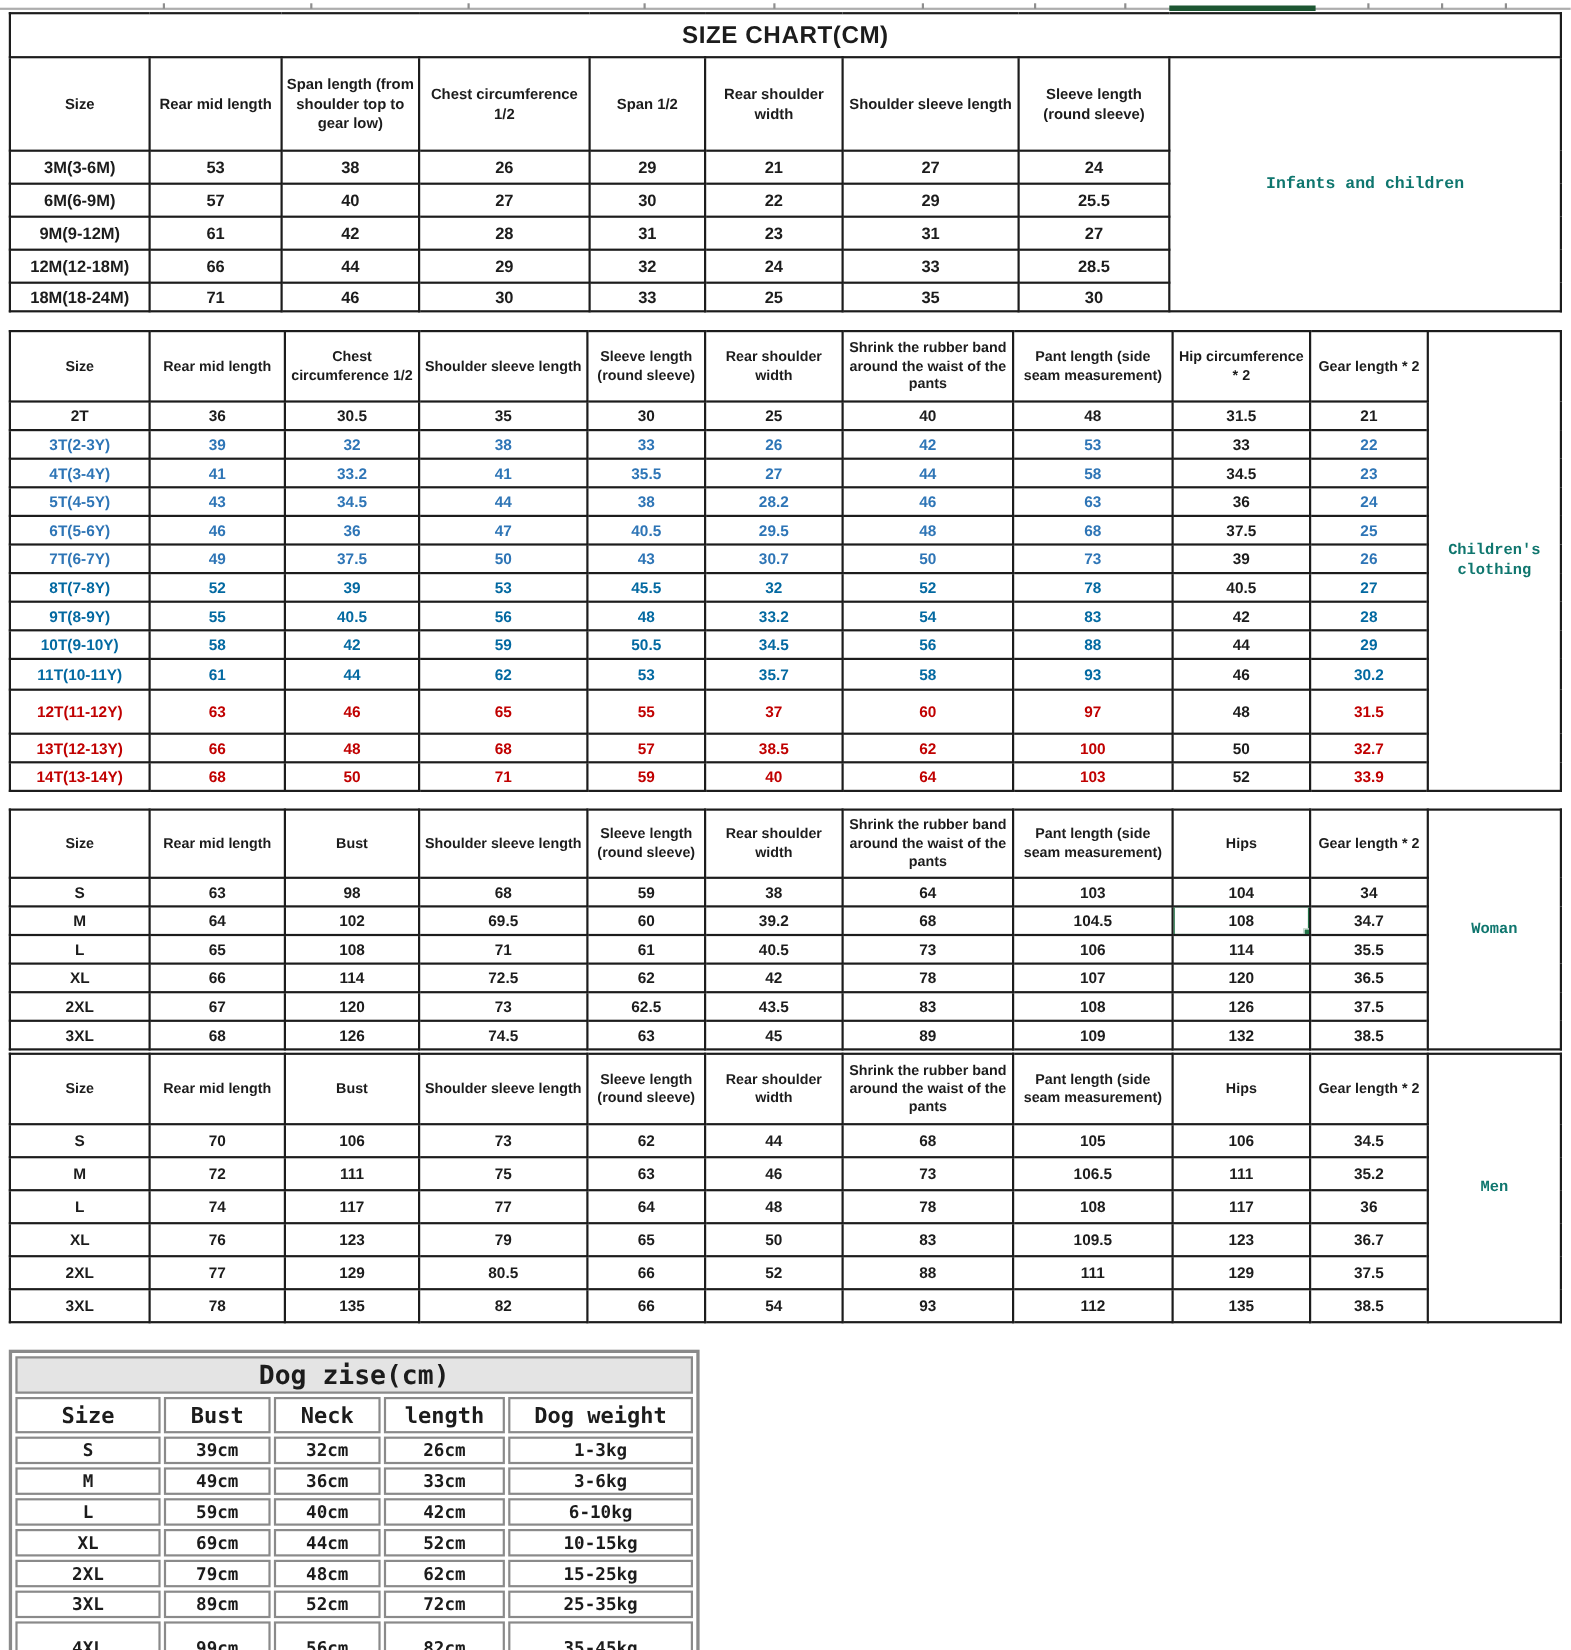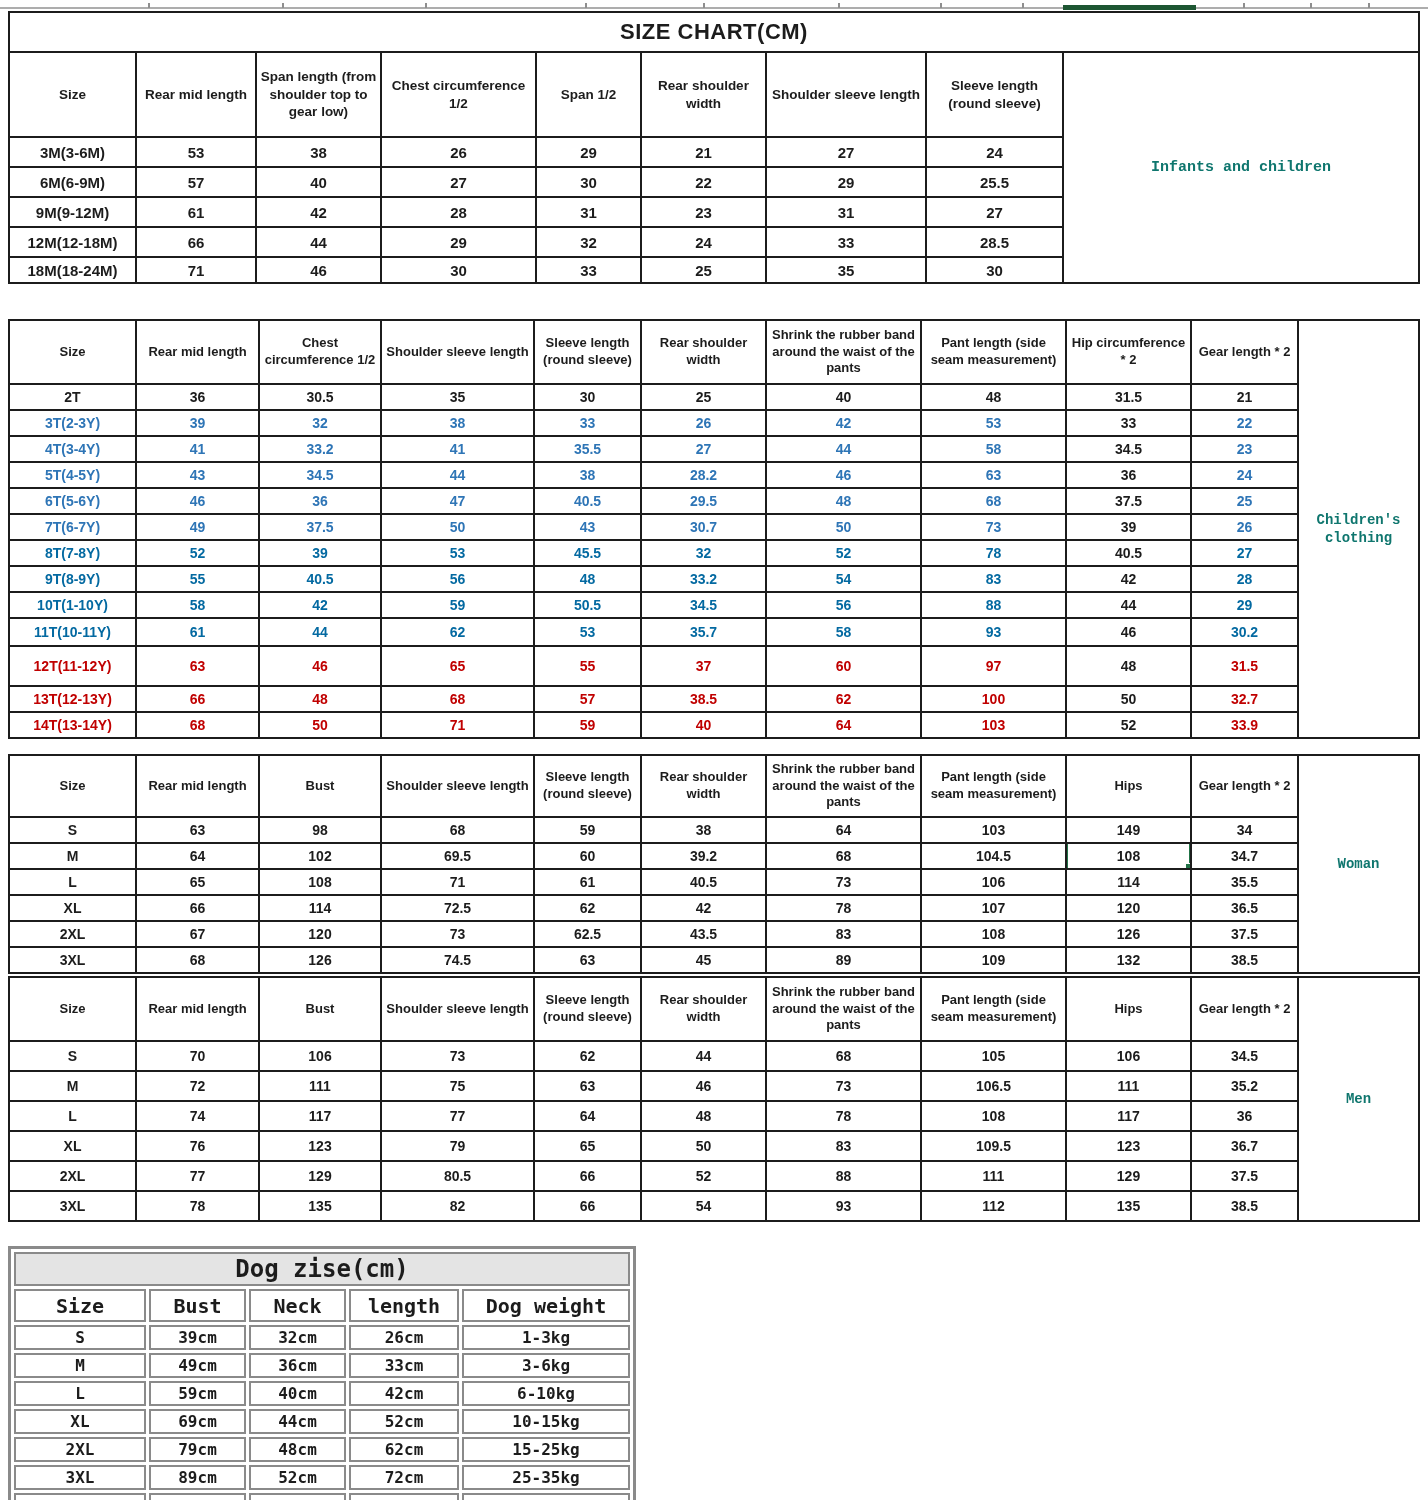--- a/index.html
+++ b/index.html
@@ -5,21 +5,21 @@
   html,body{margin:0;padding:0;background:#ffffff;}
   body{width:1428px;font-family:"Liberation Sans",sans-serif;color:#1c1c1c;}
   .page{width:1428px;min-height:1500px;background:#fff;position:relative;}
 
   
   .strip{height:7px;position:relative;border-bottom:2px solid #adadad;margin-bottom:2px;}
   .tick{position:absolute;bottom:-1px;width:2px;height:5px;background:#8f8f8f;}
   .greenbar{position:absolute;left:1063px;bottom:-3px;width:133px;height:5px;background:#1d5632;}
 
   .tbl-wrap{margin-left:8px;}
-  .mb-t1{margin-bottom:35px;}
+  .mb-t1{margin-bottom:16px;}
   .mb-t2{margin-bottom:15px;}
   .mb-t3{margin-bottom:2px;}
   .mb-t4{margin-bottom:24px;}
 
   table.t-main{border-collapse:collapse;table-layout:fixed;}
   .t-main td,.t-main th{border:2px solid #1c1c1c;text-align:center;vertical-align:middle;
     padding:1px 2px;overflow:hidden;font-weight:bold;}
   .t-main .tt{font-size:22px;font-weight:bold;letter-spacing:.5px;}
   .t-main th{font-size:13px;line-height:1.3;}
   .t1 th{font-size:13.5px;}
@@ -267,21 +267,21 @@
             <td class="c-navy">40.5</td>
             <td class="c-navy">56</td>
             <td class="c-navy">48</td>
             <td class="c-navy">33.2</td>
             <td class="c-navy">54</td>
             <td class="c-navy">83</td>
             <td class="c-black">42</td>
             <td class="c-navy">28</td>
           </tr>
           <tr style="height:26px">
-            <td class="sz c-navy">10T(1-10Y)</td>
+            <td class="sz c-navy">10T(9-10Y)</td>
             <td class="c-navy">58</td>
             <td class="c-navy">42</td>
             <td class="c-navy">59</td>
             <td class="c-navy">50.5</td>
             <td class="c-navy">34.5</td>
             <td class="c-navy">56</td>
             <td class="c-navy">88</td>
             <td class="c-black">44</td>
             <td class="c-navy">29</td>
           </tr>
@@ -367,21 +367,21 @@
           </tr>
           <tr style="height:26px">
             <td class="sz c-black">S</td>
             <td class="c-black">63</td>
             <td class="c-black">98</td>
             <td class="c-black">68</td>
             <td class="c-black">59</td>
             <td class="c-black">38</td>
             <td class="c-black">64</td>
             <td class="c-black">103</td>
-            <td class="c-black">149</td>
+            <td class="c-black">104</td>
             <td class="c-black">34</td>
           </tr>
           <tr style="height:26px">
             <td class="sz c-black">M</td>
             <td class="c-black">64</td>
             <td class="c-black">102</td>
             <td class="c-black">69.5</td>
             <td class="c-black">60</td>
             <td class="c-black">39.2</td>
             <td class="c-black">68</td>

